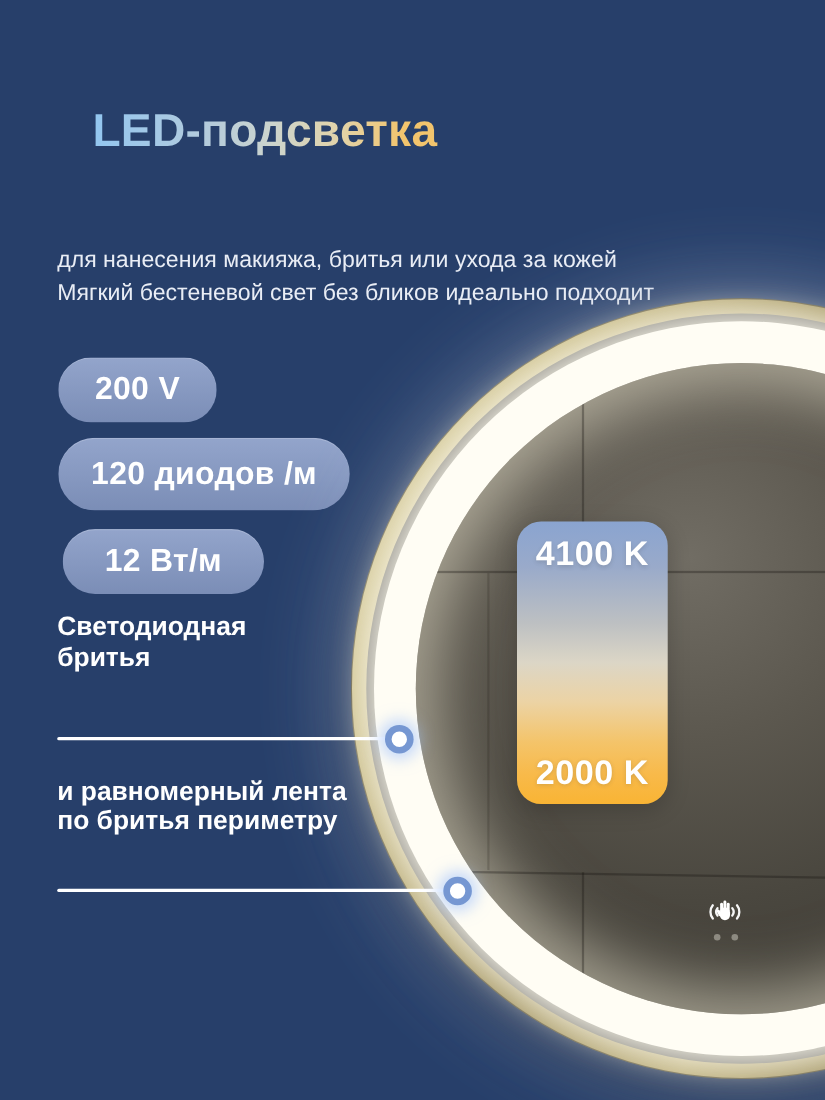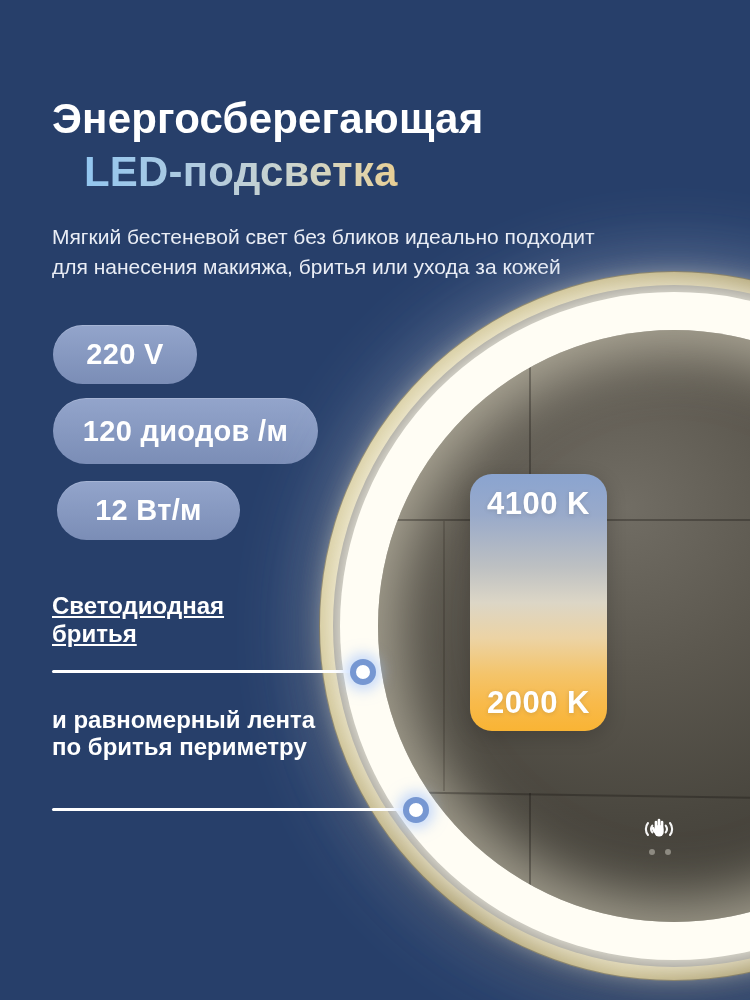--- a/index.html
+++ b/index.html
@@ -33,21 +33,21 @@
     background-image:linear-gradient(180deg,rgba(255,255,255,.12),rgba(0,0,0,.07));
     border-radius:36px;box-shadow:inset 0 1px 0 rgba(255,255,255,.18);
   }
   .pill-1{left:53px;top:325px;width:144px;height:59px;}
   .pill-2{left:53px;top:398px;width:265px;height:66px;}
   .pill-3{left:57px;top:481px;width:183px;height:59px;}
 
   
   .callout-label{position:absolute;color:#fff;font-size:24px;font-weight:700;line-height:28px;margin:0;}
   .callout-label span{display:block;}
-  .callout-1-label{left:52px;top:592px;text-decoration:underline;}
+  .callout-1-label{left:52px;top:556px;}
   .callout-2-label{left:52px;top:706px;line-height:27px;}
   .callout-line{position:absolute;height:3px;background:#fff;border-radius:2px;z-index:30;}
   .callout-1-line{left:52px;top:670px;width:312px;}
   .callout-2-line{left:52px;top:808px;width:365px;}
   .callout-dot{
     position:absolute;width:14px;height:14px;border-radius:50%;background:#fff;
     border:6px solid rgba(106,142,206,.92);
     box-shadow:0 0 14px 5px rgba(146,186,255,.55);z-index:31;
   }
   .callout-1-dot{left:350px;top:659px;}
@@ -92,29 +92,28 @@
   
   .hand-icon{left:641px;top:815px;width:36px;height:28px;z-index:21;}
   .sensor-dot{position:absolute;width:6px;height:6px;border-radius:50%;background:#8d8a81;z-index:21;}
   .sensor-dot-1{left:649px;top:849px;}
   .sensor-dot-2{left:665px;top:849px;}
 </style>
 </head>
 <body>
 
 <h1 class="abs headline">
-  <span class="line">Энергосберегающая</span>
   <span class="line grad-text">LED-подсветка</span>
 </h1>
 <p class="abs subtitle">
+  <span>для нанесения макияжа, бритья или ухода за кожей</span>
   <span>Мягкий бестеневой свет без бликов идеально подходит</span>
-  <span>для нанесения макияжа, бритья или ухода за кожей</span>
 </p>
 
-<div class="pill pill-1">220 V</div>
+<div class="pill pill-1">200 V</div>
 <div class="pill pill-2">120 диодов /м</div>
 <div class="pill pill-3">12 Вт/м</div>
 
 <div class="abs frame"></div>
 <div class="abs frame-gap"></div>
 <div class="abs led-ring"></div>
 <div class="abs mirror-surface">
   <div class="seam seam-v1"></div>
   <div class="seam seam-h1"></div>
   <div class="seam seam-v2"></div>

